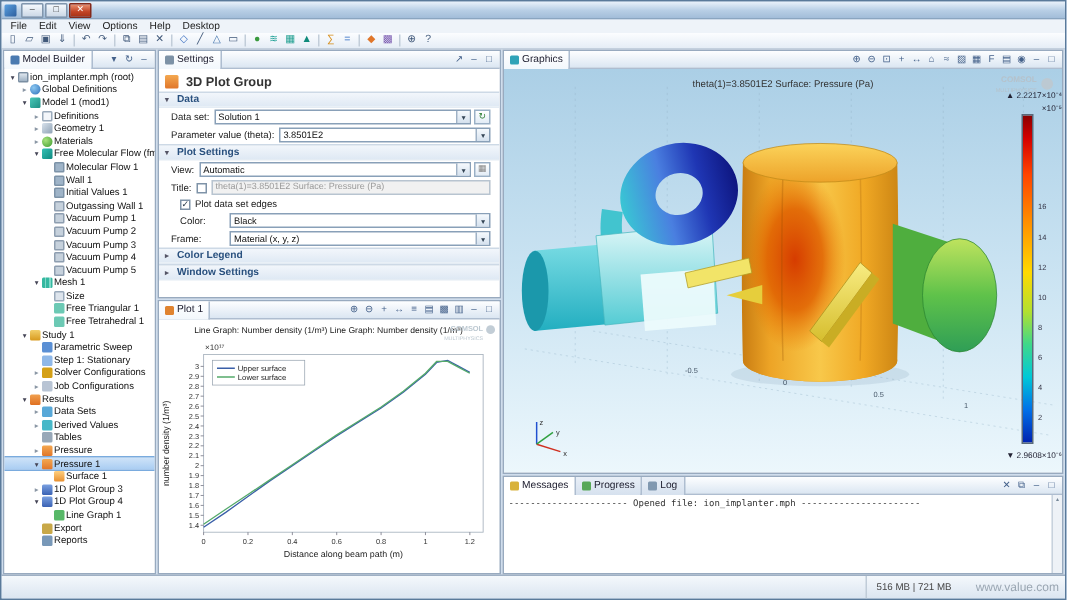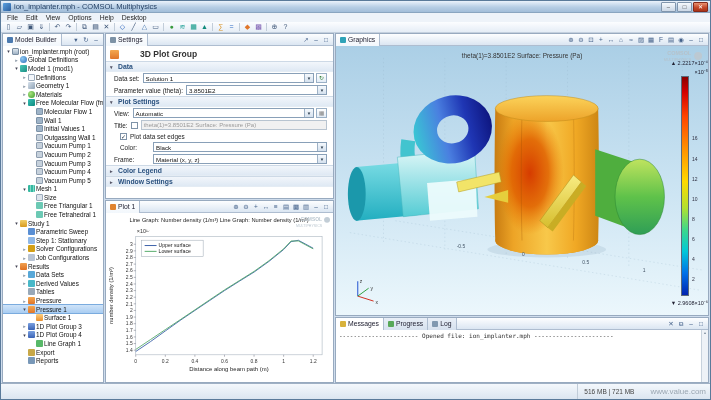--- a/index.html
+++ b/index.html
@@ -75,21 +75,21 @@
   .ic-tables{background:#98a8b8}
   .ic-plot-3d{background:linear-gradient(#f4a850,#e0762a)}
   .ic-surface-plot{background:linear-gradient(#ffd080,#e89030)}
   .ic-plot-1d{background:linear-gradient(#7aa0e0,#3a62b4)}
   .ic-line-graph{background:#58b868}
   .ic-export{background:#c8a848}
   .ic-reports{background:#7898b8}
 
   
   .sc{position:absolute;top:12px;left:0;right:0;bottom:0;background:#fff;overflow:hidden}
-  .stitle{display:flex;align-items:center;gap:21px;padding:3px 4px 2px;font-size:8.5px;font-weight:bold;color:#333}
+  .stitle{display:flex;align-items:center;gap:5px;padding:3px 4px 2px;font-size:8.5px;font-weight:bold;color:#333}
   .stitle .ic{width:9px;height:9px}
   .sect{height:11px;background:linear-gradient(#f2f6fb,#dfe9f4);border-top:1px solid #cdd9e6;border-bottom:1px solid #e4ecf4;display:flex;align-items:center;padding-left:4px;font-size:6.8px;font-weight:bold;color:#29507e;gap:3px}
   .sect .sarr{font-size:5px;color:#556;width:5px}
   .srow{display:flex;align-items:center;height:12px;padding:0 6px 0 8px;font-size:6.4px;color:#222}
   .srow .lbl{flex:none;margin-right:3px;white-space:nowrap}
   .select{height:10px;border:1px solid #89a0b8;background:#fff;display:flex;align-items:center;flex:1;min-width:0}
   .select .val{flex:1;padding:0 2px;font-size:6.2px;color:#111;white-space:nowrap;overflow:hidden}
   .select .dd{width:9px;height:100%;background:linear-gradient(#f5f9fd,#d5e1ee);border-left:1px solid #9fb2c6;font-size:4.5px;color:#345;text-align:center;line-height:9px;flex:none}
   .mini-btn{width:11px;height:10px;margin-left:2px;border:1px solid #9ab0c6;background:linear-gradient(#fff,#e2ecf6);font-size:6px;line-height:8px;text-align:center;color:#2e7d32;flex:none}
   .cb{width:7px;height:7px;border:1px solid #7f93a8;background:#fff;font-size:6px;line-height:6px;text-align:center;color:#234;flex:none;margin-right:3px}
@@ -119,21 +119,20 @@
   .sb-cell{font-size:6.5px;color:#444;border-left:1px solid #c0ccd8;padding:0 6px;height:100%;display:flex;align-items:center;white-space:nowrap}
   .sb-mark{font-size:8px;color:#9aa6b2;padding:0 4px 0 10px;white-space:nowrap}
 </style>
 </head>
 <body>
 
 <div class="window">
 
   <div class="titlebar">
     <span class="app-icon"></span>
-    <span class="title-text">ion_implanter.mph - COMSOL Multiphysics</span>
     <span class="win-controls" id="win-controls">
         <span class="wc">–</span>
         <span class="wc">□</span>
         <span class="wc close">✕</span>
       </span>
   </div>
 
   <div class="menubar" id="menu">
       <span class="menu-item">File</span>
       <span class="menu-item">Edit</span>

